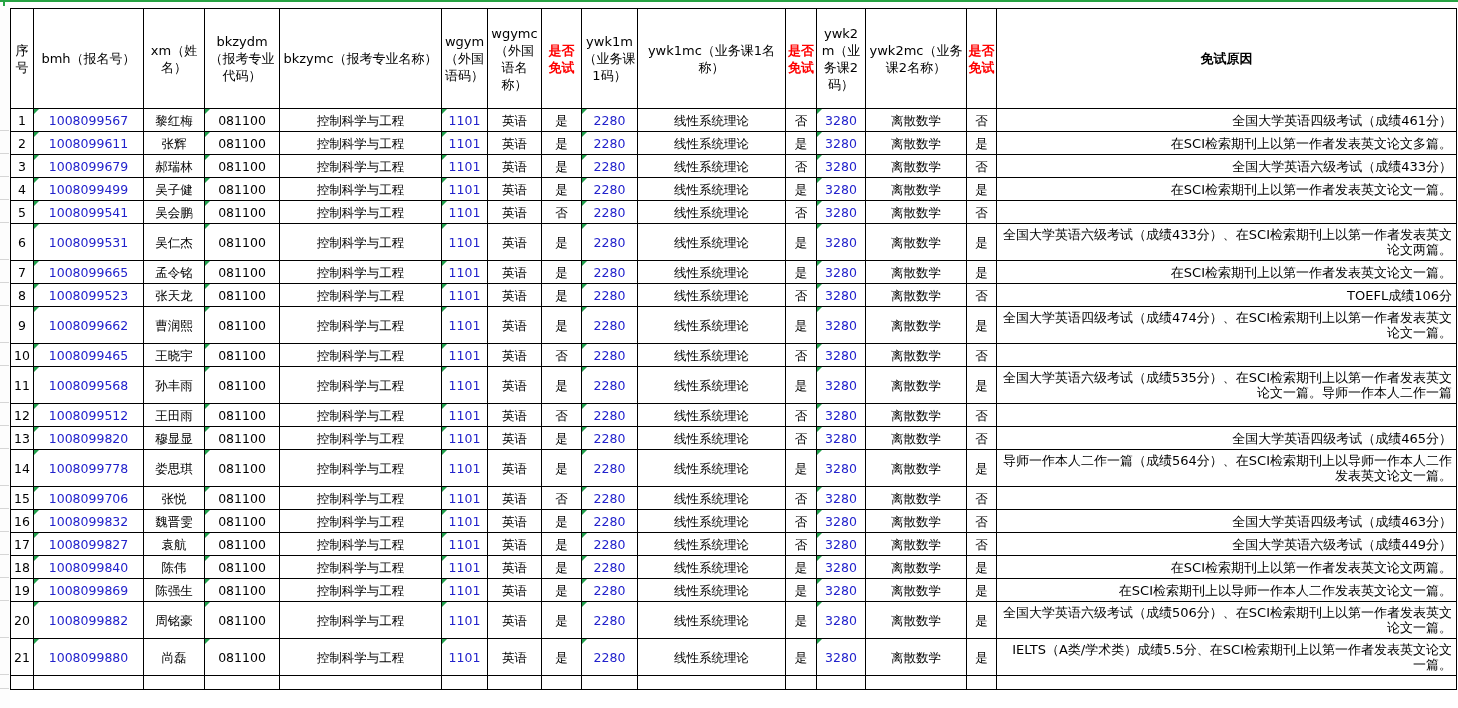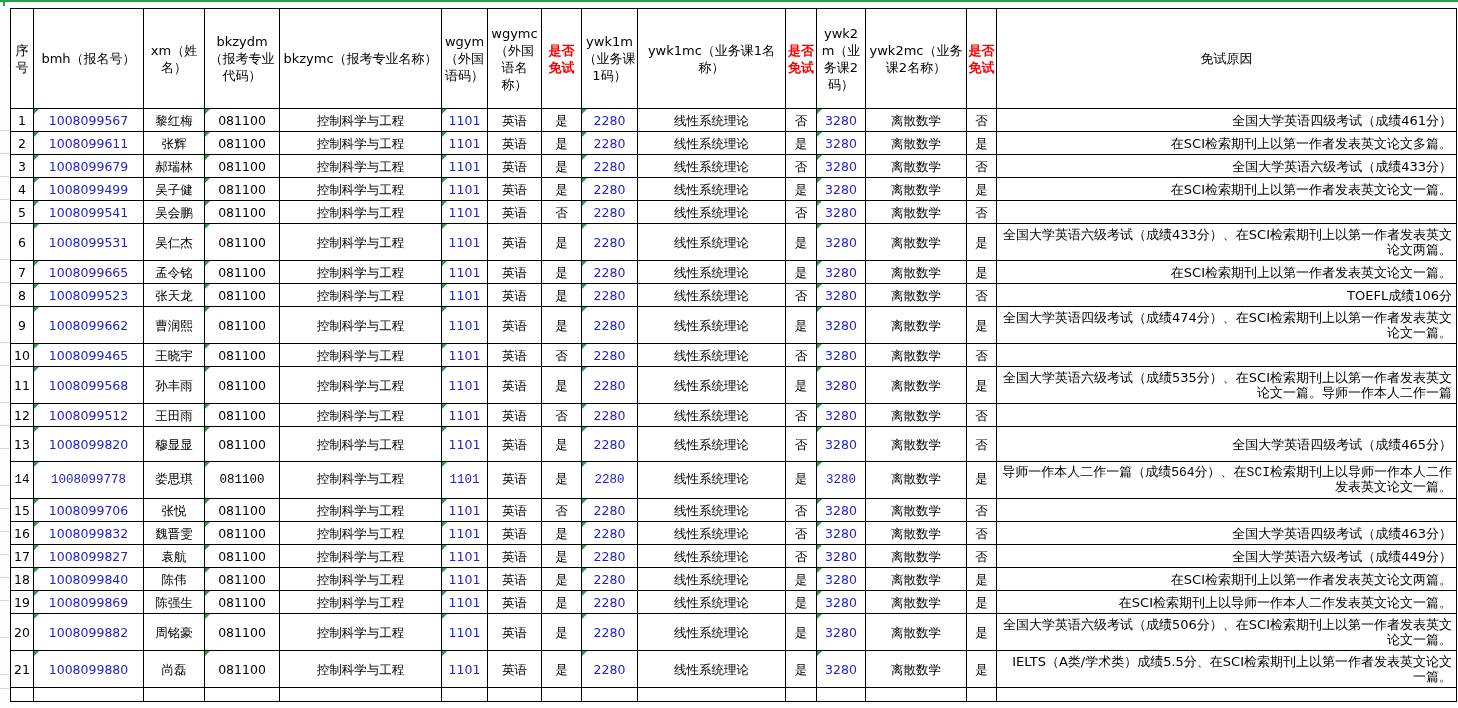--- a/index.html
+++ b/index.html
@@ -8,21 +8,21 @@
   .top-green-line{position:absolute;top:0;left:0;width:1458px;height:2px;z-index:6;}
   .top-left-tick{position:absolute;top:0;left:3px;width:2px;height:6px;z-index:6;}
   .left-strip{position:absolute;left:0;top:0;width:10px;height:708px;background:#fdfdfd;z-index:1;}
   .strip-line{position:absolute;left:0;width:9px;height:1px;background:#d6d6d6;}
   table{position:absolute;left:10px;top:8px;border-collapse:collapse;table-layout:fixed;z-index:2;background:#fff;}
   th,td{border:1px solid #000;overflow:hidden;position:relative;text-align:center;
         font-weight:normal;padding:0 1px;vertical-align:middle;word-break:break-all;}
   th{font-size:13px;line-height:17px;color:#000;}
   td{font-size:12.5px;line-height:15px;color:#000;}
   th.red{color:#ff0000;font-weight:bold;}
-  th.bold{font-weight:normal;}
+  th.bold{font-weight:bold;}
   td.blue{color:#2222cc;}
   td.reason{text-align:right;padding:1px 4px;font-size:13px;}
   .tri{position:absolute;top:0;left:0;width:0;height:0;
        border-top:5px solid #21a04c;border-right:5px solid transparent;}
 </style>
 </head>
 <body>
 
 <div class="screen">
   <div class="top-green-line" style="background: rgb(39, 163, 67);"></div>
@@ -286,38 +286,38 @@
           <td><span>英语</span></td>
           <td><span>否</span></td>
           <td class="blue"><div class="tri"></div><span>2280</span></td>
           <td><span>线性系统理论</span></td>
           <td><span>否</span></td>
           <td class="blue"><div class="tri"></div><span>3280</span></td>
           <td><span>离散数学</span></td>
           <td><span>否</span></td>
           <td class="reason"><span></span></td>
         </tr>
-        <tr style="height: 35px;">
+        <tr style="height: 23px;">
           <td><span>13</span></td>
           <td class="blue"><div class="tri"></div><span>1008099820</span></td>
           <td><span>穆显显</span></td>
           <td><div class="tri"></div><span>081100</span></td>
           <td><span>控制科学与工程</span></td>
           <td class="blue"><div class="tri"></div><span>1101</span></td>
           <td><span>英语</span></td>
           <td><span>是</span></td>
           <td class="blue"><div class="tri"></div><span>2280</span></td>
           <td><span>线性系统理论</span></td>
           <td><span>否</span></td>
           <td class="blue"><div class="tri"></div><span>3280</span></td>
           <td><span>离散数学</span></td>
           <td><span>否</span></td>
           <td class="reason"><span>全国大学英语四级考试（成绩465分）</span></td>
         </tr>
-        <tr style="height: 37px; font-family: Liberation Mono, monospace;">
+        <tr style="height: 37px;">
           <td><span>14</span></td>
           <td class="blue"><div class="tri"></div><span>1008099778</span></td>
           <td><span>娄思琪</span></td>
           <td><div class="tri"></div><span>081100</span></td>
           <td><span>控制科学与工程</span></td>
           <td class="blue"><div class="tri"></div><span>1101</span></td>
           <td><span>英语</span></td>
           <td><span>是</span></td>
           <td class="blue"><div class="tri"></div><span>2280</span></td>
           <td><span>线性系统理论</span></td>

